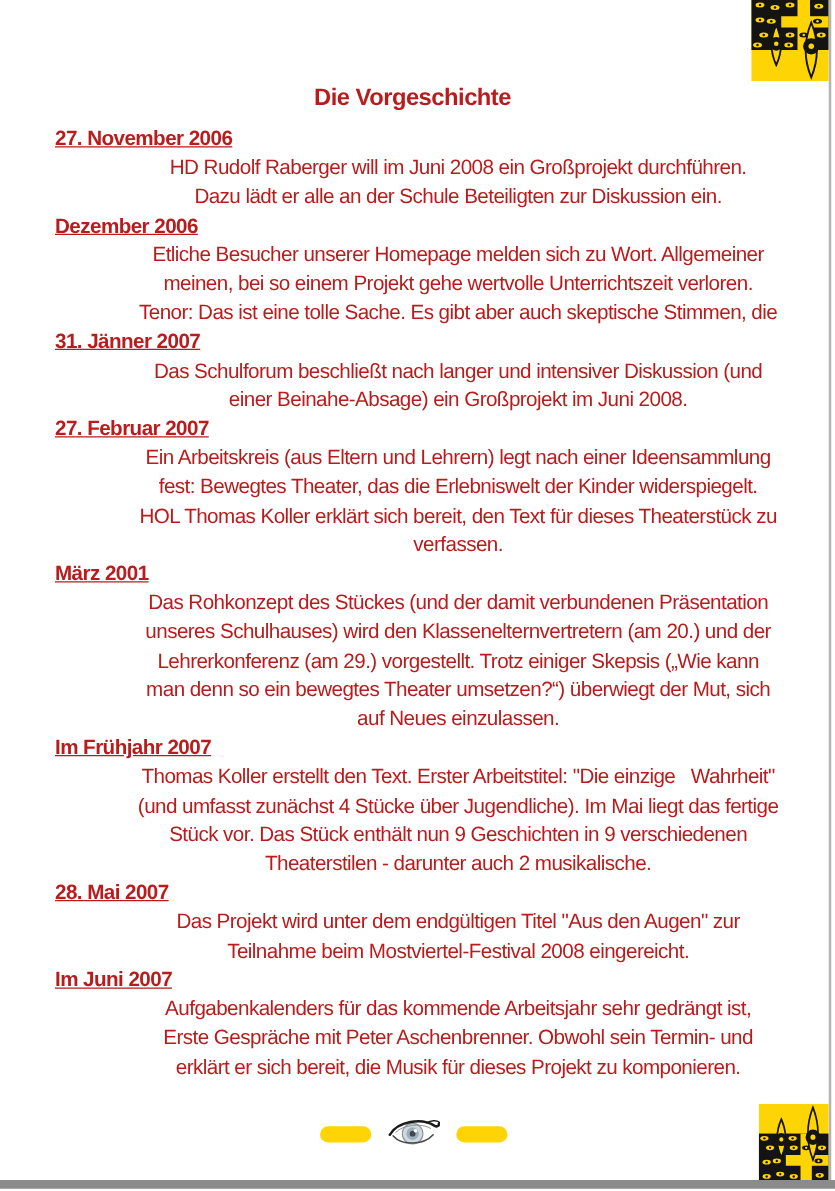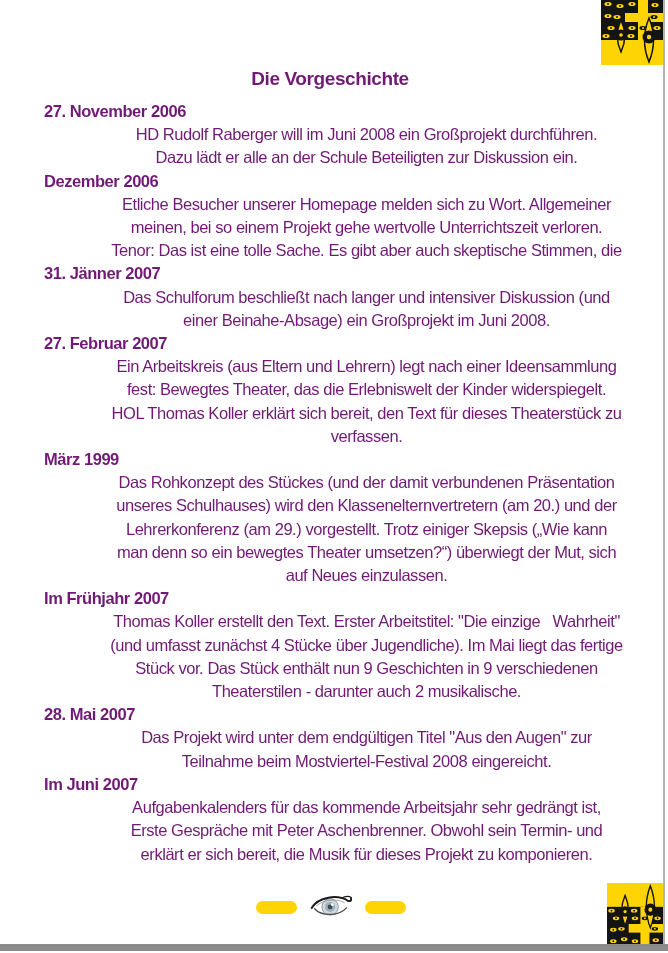--- a/index.html
+++ b/index.html
@@ -1,28 +1,28 @@
 <!DOCTYPE html>
 <html><head>
 <meta charset="utf-8">
 <style>
   html,body{margin:0;padding:0;background:#ffffff;}
   .page{
     position:relative;width:668px;height:953px;background:#ffffff;overflow:hidden;
-    font-family:"Liberation Sans","DejaVu Sans",sans-serif;color:#701a75;
+    font-family:"Liberation Sans","DejaVu Sans",sans-serif;color:#b91c1c;
   }
   .title{
     position:absolute;top:55px;left:20px;width:620px;text-align:center;
     font-size:19px;font-weight:700;letter-spacing:-0.4px;
   }
   .content{
     position:absolute;top:100px;left:44px;width:592px;
     font-size:16.5px;letter-spacing:-0.45px;line-height:23.2px;
   }
-  .entry-date{font-weight:700;}
+  .entry-date{font-weight:700;text-decoration:underline;}
   .entry-body{margin-left:53px;text-align:center;}
   .line{white-space:pre;}
   .artwork-top{position:absolute;left:601px;top:0;width:62px;height:65px;}
   .artwork-bottom{position:absolute;left:607px;top:883px;width:56px;height:62px;}
   .artwork-top svg,.artwork-bottom svg{display:block;width:100%;height:100%;}
   .artwork-bottom svg{transform:scaleY(-1);}
   .footer{position:absolute;left:0;top:892px;width:662px;}
   .footer-row{display:flex;justify-content:center;align-items:center;gap:13px;height:28px;}
   .footer-bar{width:41px;height:13px;border-radius:6.5px;background:#FFD405;margin-top:3px;}
   .footer-eye{width:42px;height:28px;}
@@ -106,21 +106,21 @@
       <div class="entry">
         <div class="entry-date">27. Februar 2007</div>
         <div class="entry-body">
           <div class="line">Ein Arbeitskreis (aus Eltern und Lehrern) legt nach einer Ideensammlung</div>
           <div class="line">fest: Bewegtes Theater, das die Erlebniswelt der Kinder widerspiegelt.</div>
           <div class="line">HOL Thomas Koller erklärt sich bereit, den Text für dieses Theaterstück zu</div>
           <div class="line">verfassen.</div>
         </div>
       </div>
       <div class="entry">
-        <div class="entry-date">März 1999</div>
+        <div class="entry-date">März 2001</div>
         <div class="entry-body">
           <div class="line">Das Rohkonzept des Stückes (und der damit verbundenen Präsentation</div>
           <div class="line">unseres Schulhauses) wird den Klassenelternvertretern (am 20.) und der</div>
           <div class="line">Lehrerkonferenz (am 29.) vorgestellt. Trotz einiger Skepsis („Wie kann</div>
           <div class="line">man denn so ein bewegtes Theater umsetzen?“) überwiegt der Mut, sich</div>
           <div class="line">auf Neues einzulassen.</div>
         </div>
       </div>
       <div class="entry">
         <div class="entry-date">Im Frühjahr 2007</div>

